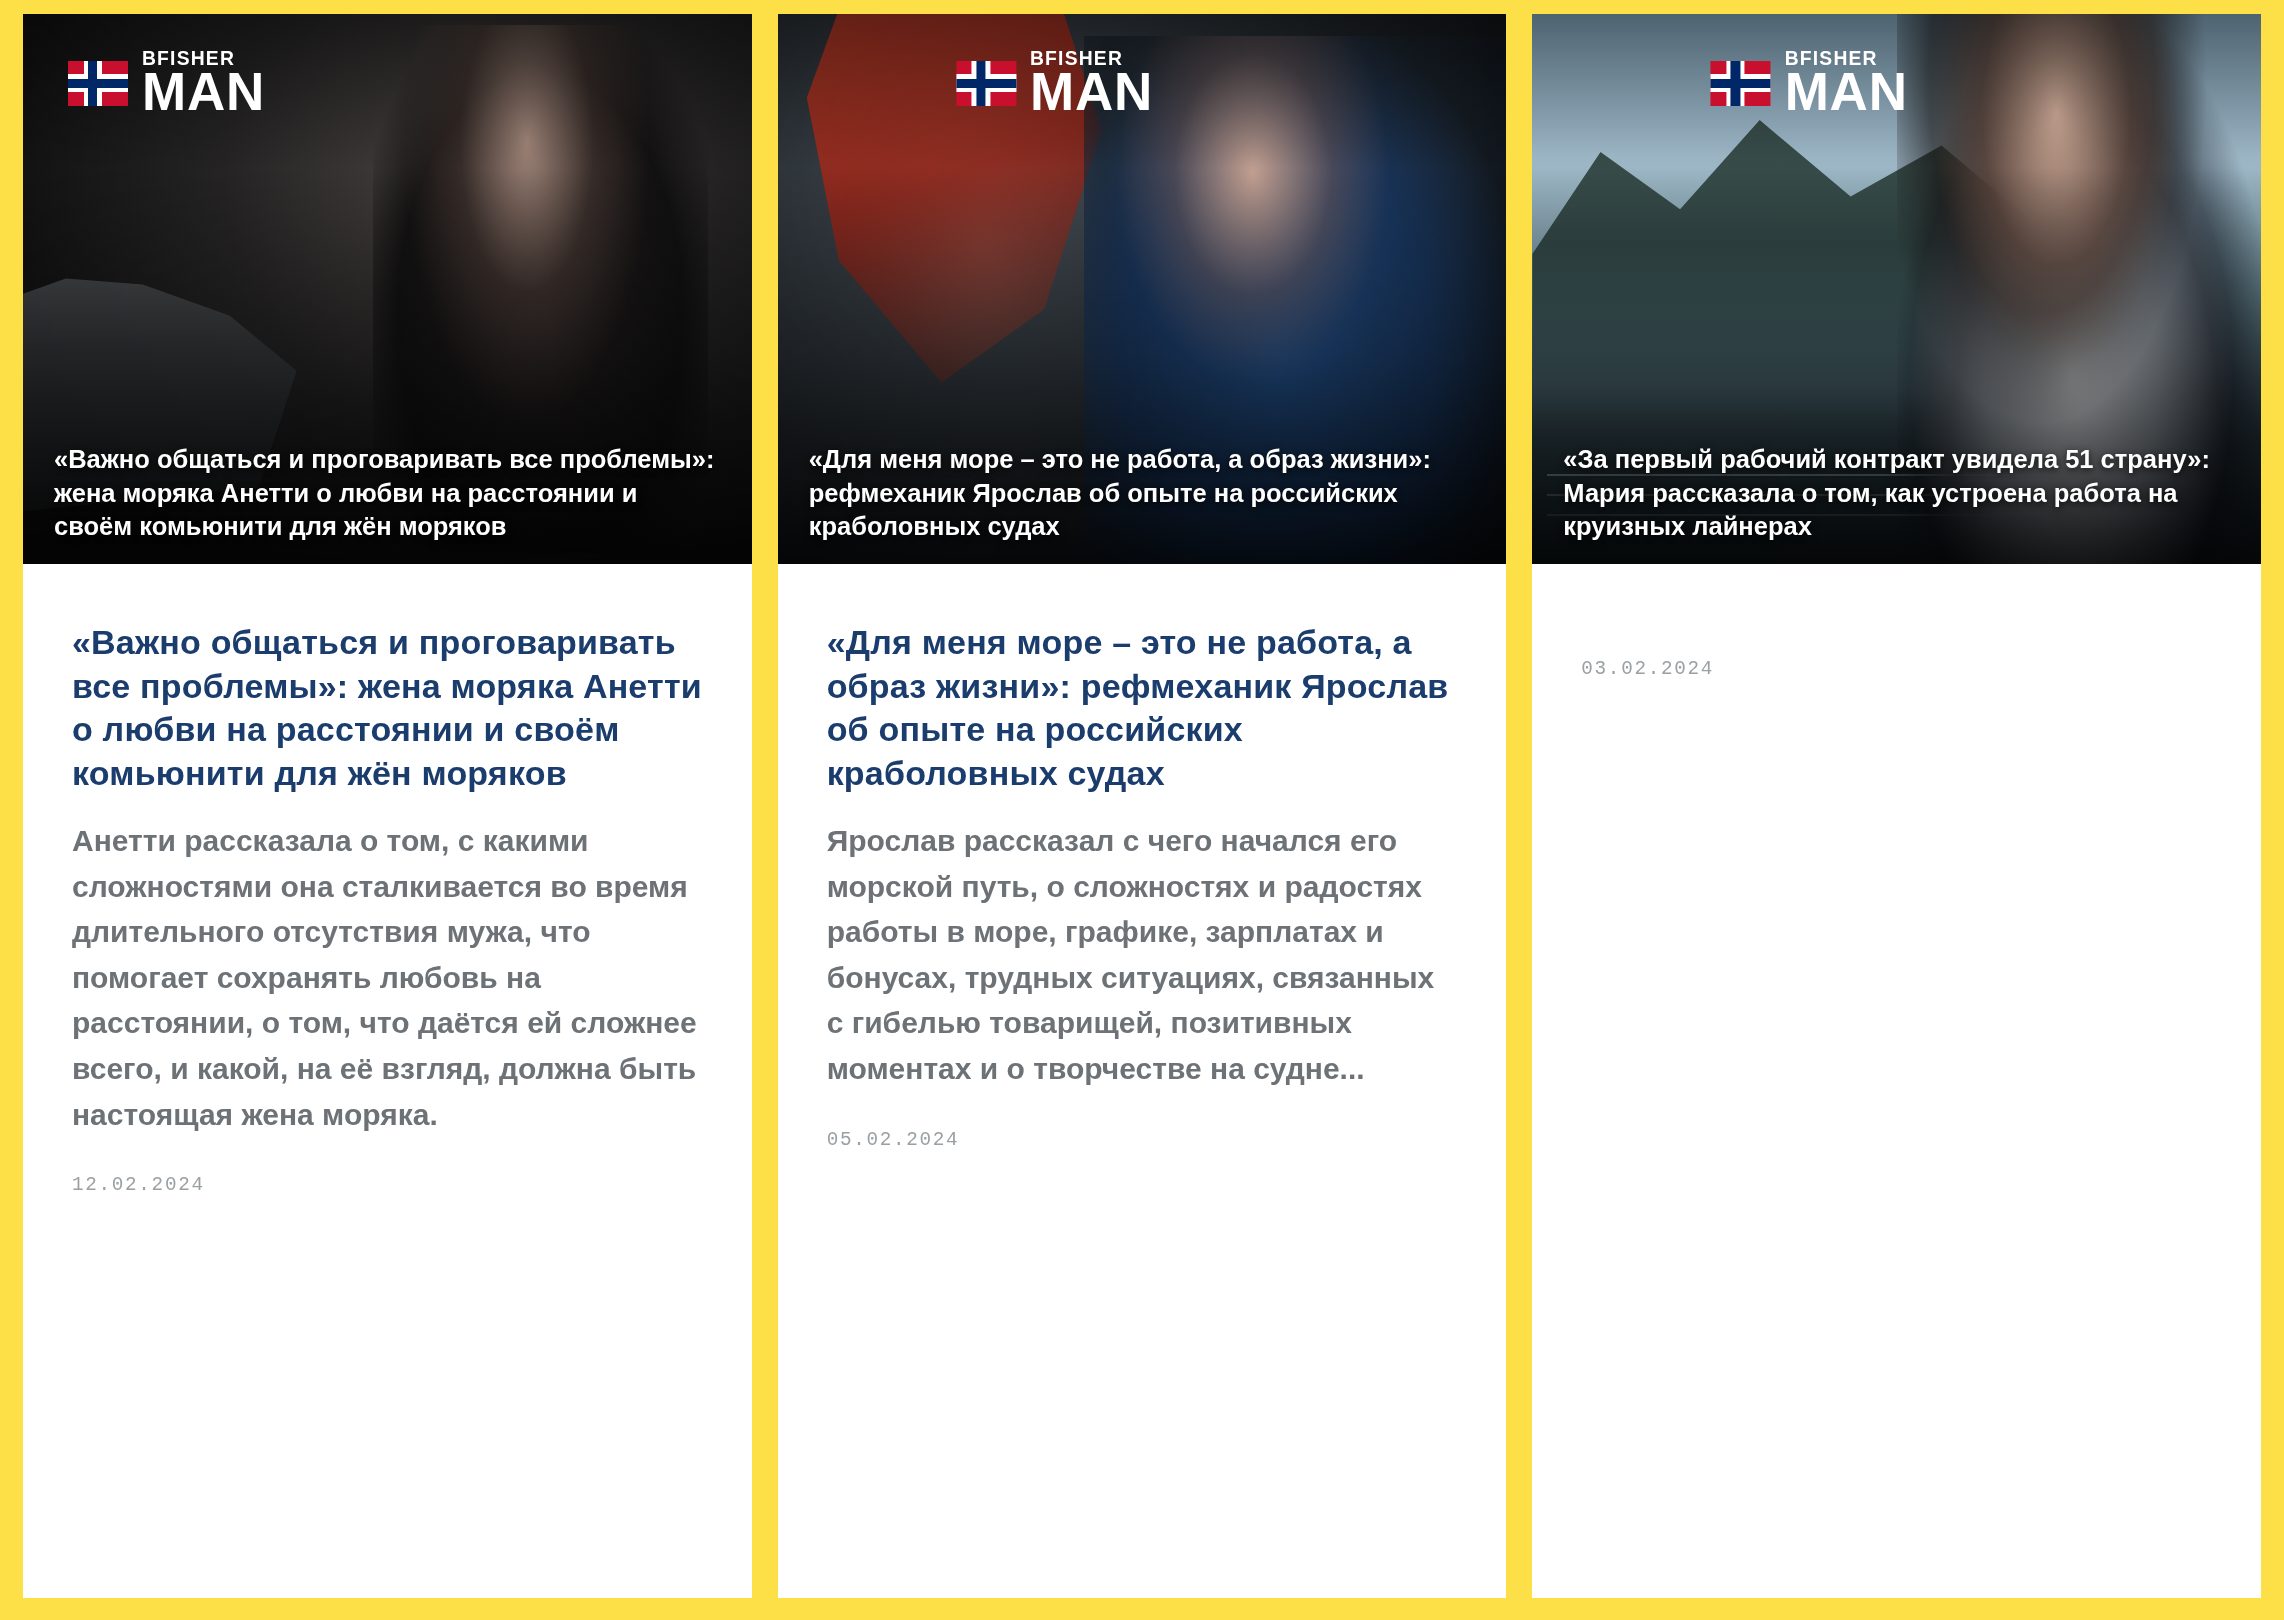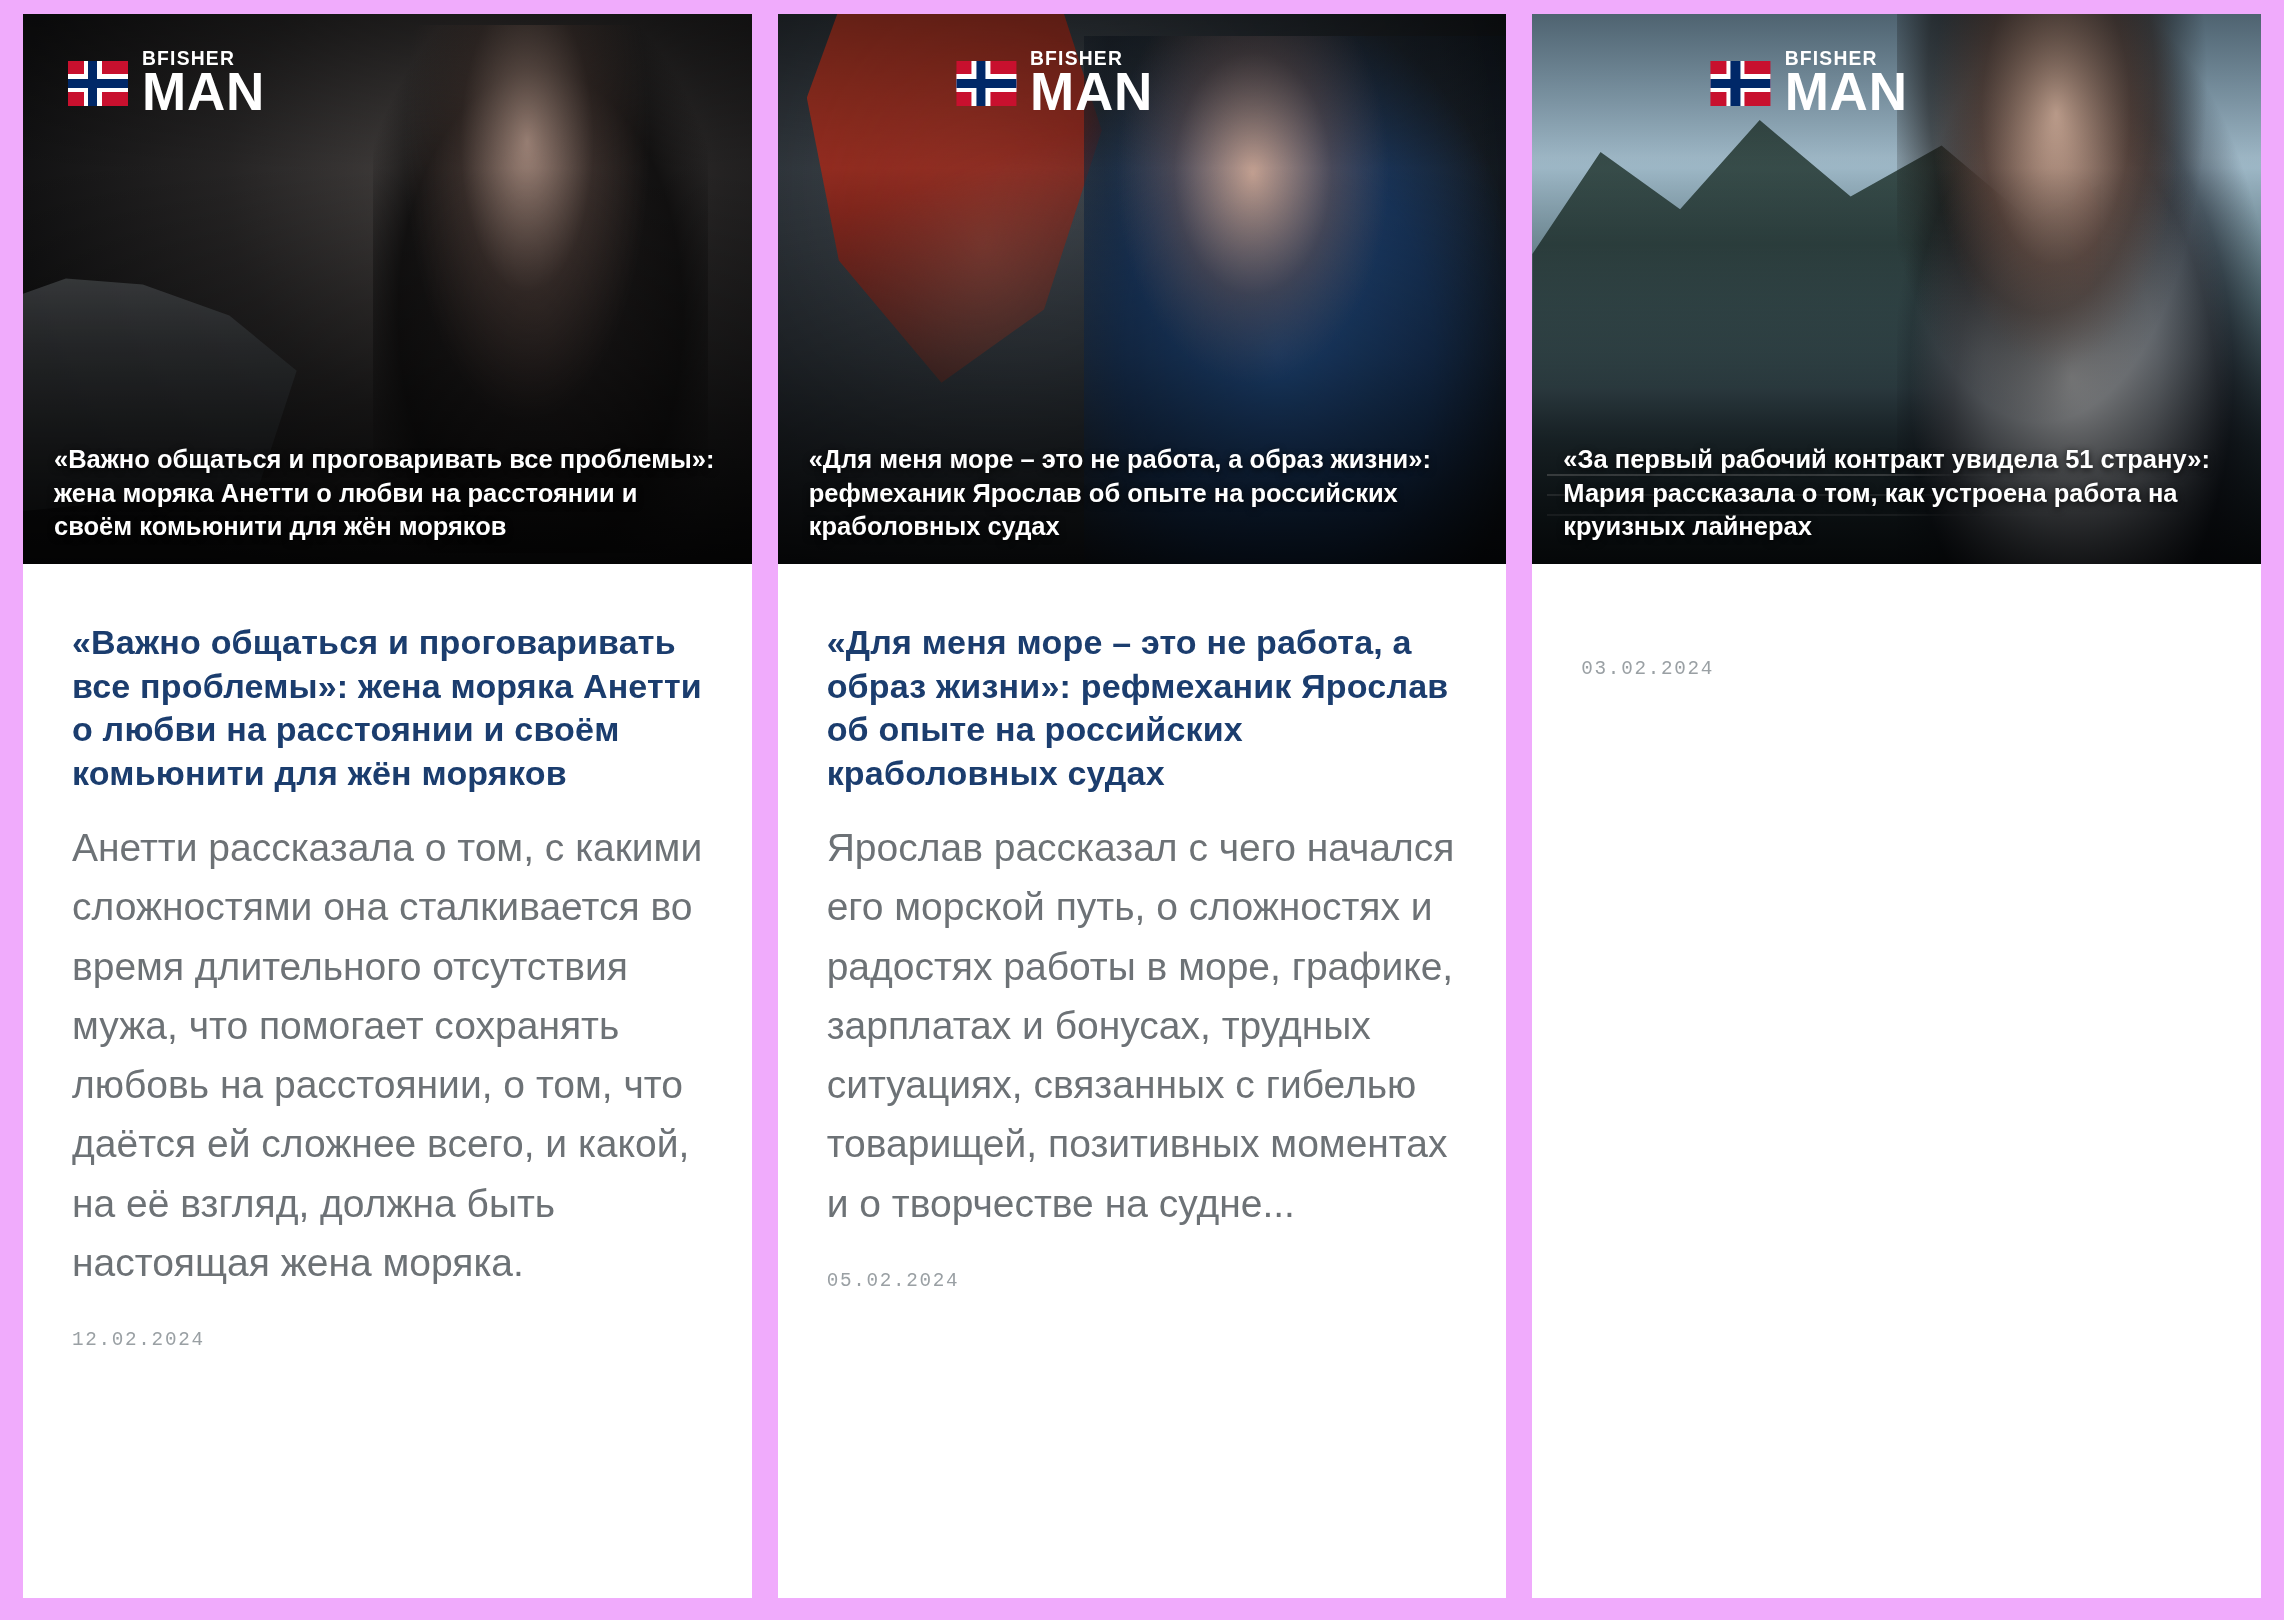--- a/index.html
+++ b/index.html
@@ -7,21 +7,21 @@
     width: 2284px;
     height: 1621px;
     background: #ffffff;
     font-family: "Liberation Sans", sans-serif;
     overflow: hidden;
   }
   .page {
     position: relative;
     width: 2284px;
     height: 1621px;
-    background: #f0abfc;
+    background: #fde047;
     padding: 14px 23px 23px 23px;
   }
   .grid {
     display: grid;
     grid-template-columns: 1fr 1fr 1fr;
     column-gap: 26px;
     width: 100%;
     height: 100%;
   }
   .card {
@@ -231,23 +231,23 @@
   .card-title {
     color: #1b3d6e;
     font-size: 34px;
     font-weight: 700;
     line-height: 1.28;
     letter-spacing: 0.2px;
     margin-bottom: 23px;
   }
   .card-excerpt {
     color: #6d7276;
-    font-size: 39px;
+    font-size: 30px;
     line-height: 1.52;
-    font-weight: 400;
+    font-weight: 700;
   }
   .card-date {
     color: #9aa0a4;
     font-size: 19.3px;
     letter-spacing: 1.7px;
     margin-top: 37px;
     font-family: Liberation Mono, monospace;
   }
 </style>
 </head>

